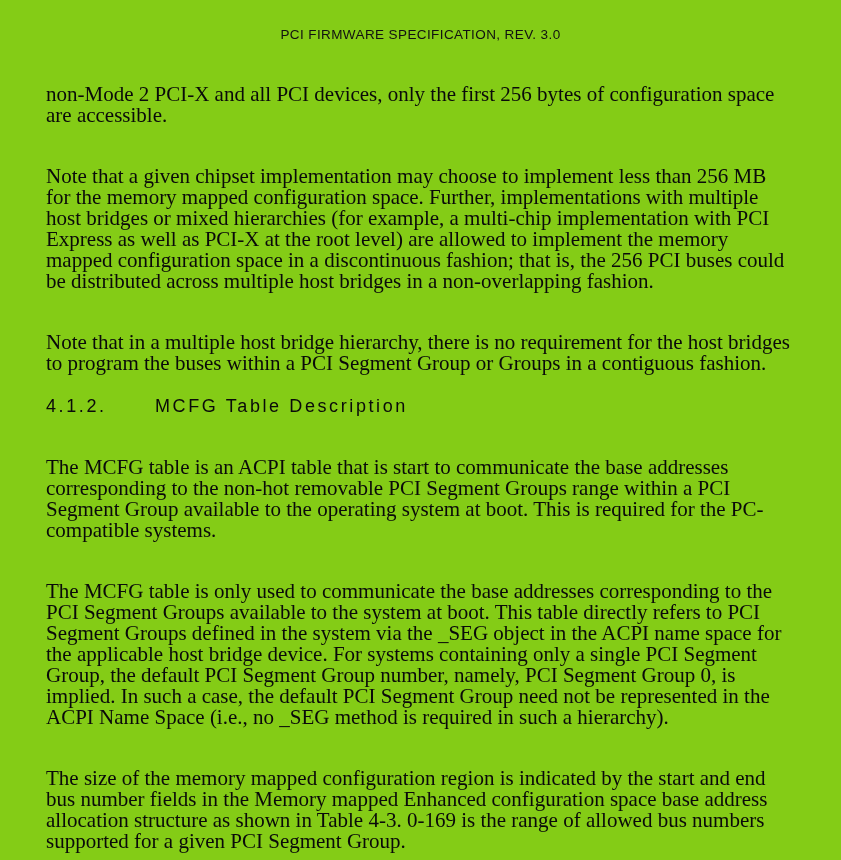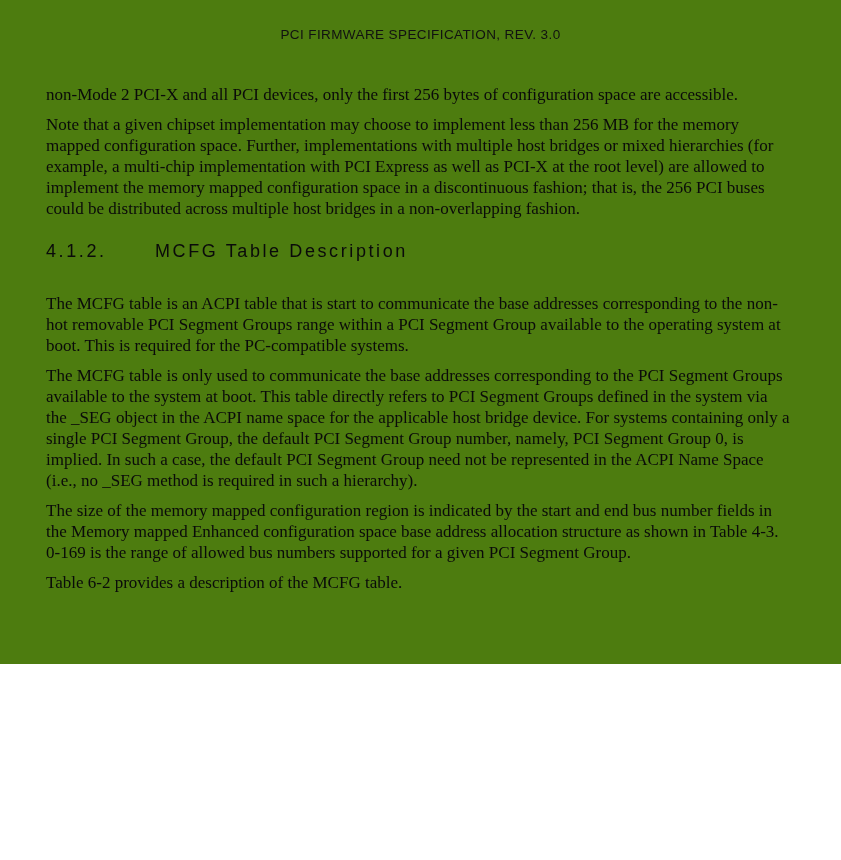--- a/index.html
+++ b/index.html
@@ -2,45 +2,46 @@
 <html><head>
 <meta charset="utf-8">
 <style>
   * { margin: 0; padding: 0; box-sizing: border-box; }
   html, body {
     background: #ffffff;
   }
   .page {
     position: relative;
     width: 841px;
-    height: 664px;
-    background: #4d7c0f;
+    height: 860px;
+    background: #84cc16;
     color: #000000;
     overflow: hidden;
     font-family: "Liberation Serif", "DejaVu Serif", serif;
   }
   .running-header {
     margin-top: 27px;
     text-align: center;
     font-family: "Liberation Sans", "DejaVu Sans", sans-serif;
     font-size: 13.5px;
     letter-spacing: 0.4px;
     color: #111111;
   }
   .content {
     margin-top: 42px;
     padding-left: 46px;
     padding-right: 50px;
   }
   .body-par {
-    font-size: 17px;
+    font-size: 21px;
     line-height: 21px;
     margin-bottom: 9px;
     color: #0a0a0a;
     text-align: left;
+    margin-top: 40px;
   }
   .section-heading {
     margin-top: 22px;
     margin-bottom: 31px;
     font-family: "Liberation Sans", "DejaVu Sans", sans-serif;
     font-size: 18px;
     font-weight: 400;
     letter-spacing: 2.6px;
     color: #0a0a0a;
     white-space: nowrap;
@@ -56,20 +57,21 @@
 <div class="page">
 
   <div class="running-header">PCI FIRMWARE SPECIFICATION, REV. 3.0</div>
 
   <div class="content">
 
     <p class="body-par">non-Mode 2 PCI-X and all PCI devices, only the first 256 bytes of configuration space are accessible.</p>
 
     <p class="body-par">Note that a given chipset implementation may choose to implement less than 256 MB for the memory mapped configuration space.  Further, implementations with multiple host bridges or mixed hierarchies (for example, a multi-chip implementation with PCI Express as well as PCI-X at the root level) are allowed to implement the memory mapped configuration space in a discontinuous fashion; that is, the 256 PCI buses could be distributed across multiple host bridges in a non-overlapping fashion.</p>
 
+    <p class="body-par">Note that in a multiple host bridge hierarchy, there is no requirement for the host bridges to program the buses within a PCI Segment Group or Groups in a contiguous fashion.</p>
 
     <h2 class="section-heading">
       <span class="section-number">4.1.2.</span><span>MCFG Table Description</span>
     </h2>
 
     <p class="body-par">The MCFG table is an ACPI table that is start to communicate the base addresses corresponding to the non-hot removable PCI Segment Groups range within a PCI Segment Group available to the operating system at boot. This is required for the PC-compatible systems.</p>
 
     <p class="body-par">The MCFG table is only used to communicate the base addresses corresponding to the PCI Segment Groups available to the system at boot.  This table directly refers to PCI Segment Groups defined in the system via the _SEG object in the ACPI name space for the applicable host bridge device.  For systems containing only a single PCI Segment Group, the default PCI Segment Group number, namely, PCI Segment Group 0, is implied.  In such a case, the default PCI Segment Group need not be represented in the ACPI Name Space (i.e., no _SEG method is required in such a hierarchy).</p>
 
     <p class="body-par">The size of the memory mapped configuration region is indicated by the start and end bus number fields in the Memory mapped Enhanced configuration space base address allocation structure as shown in Table 4-3.  0-169 is the range of allowed bus numbers supported for a given PCI Segment Group.</p>

